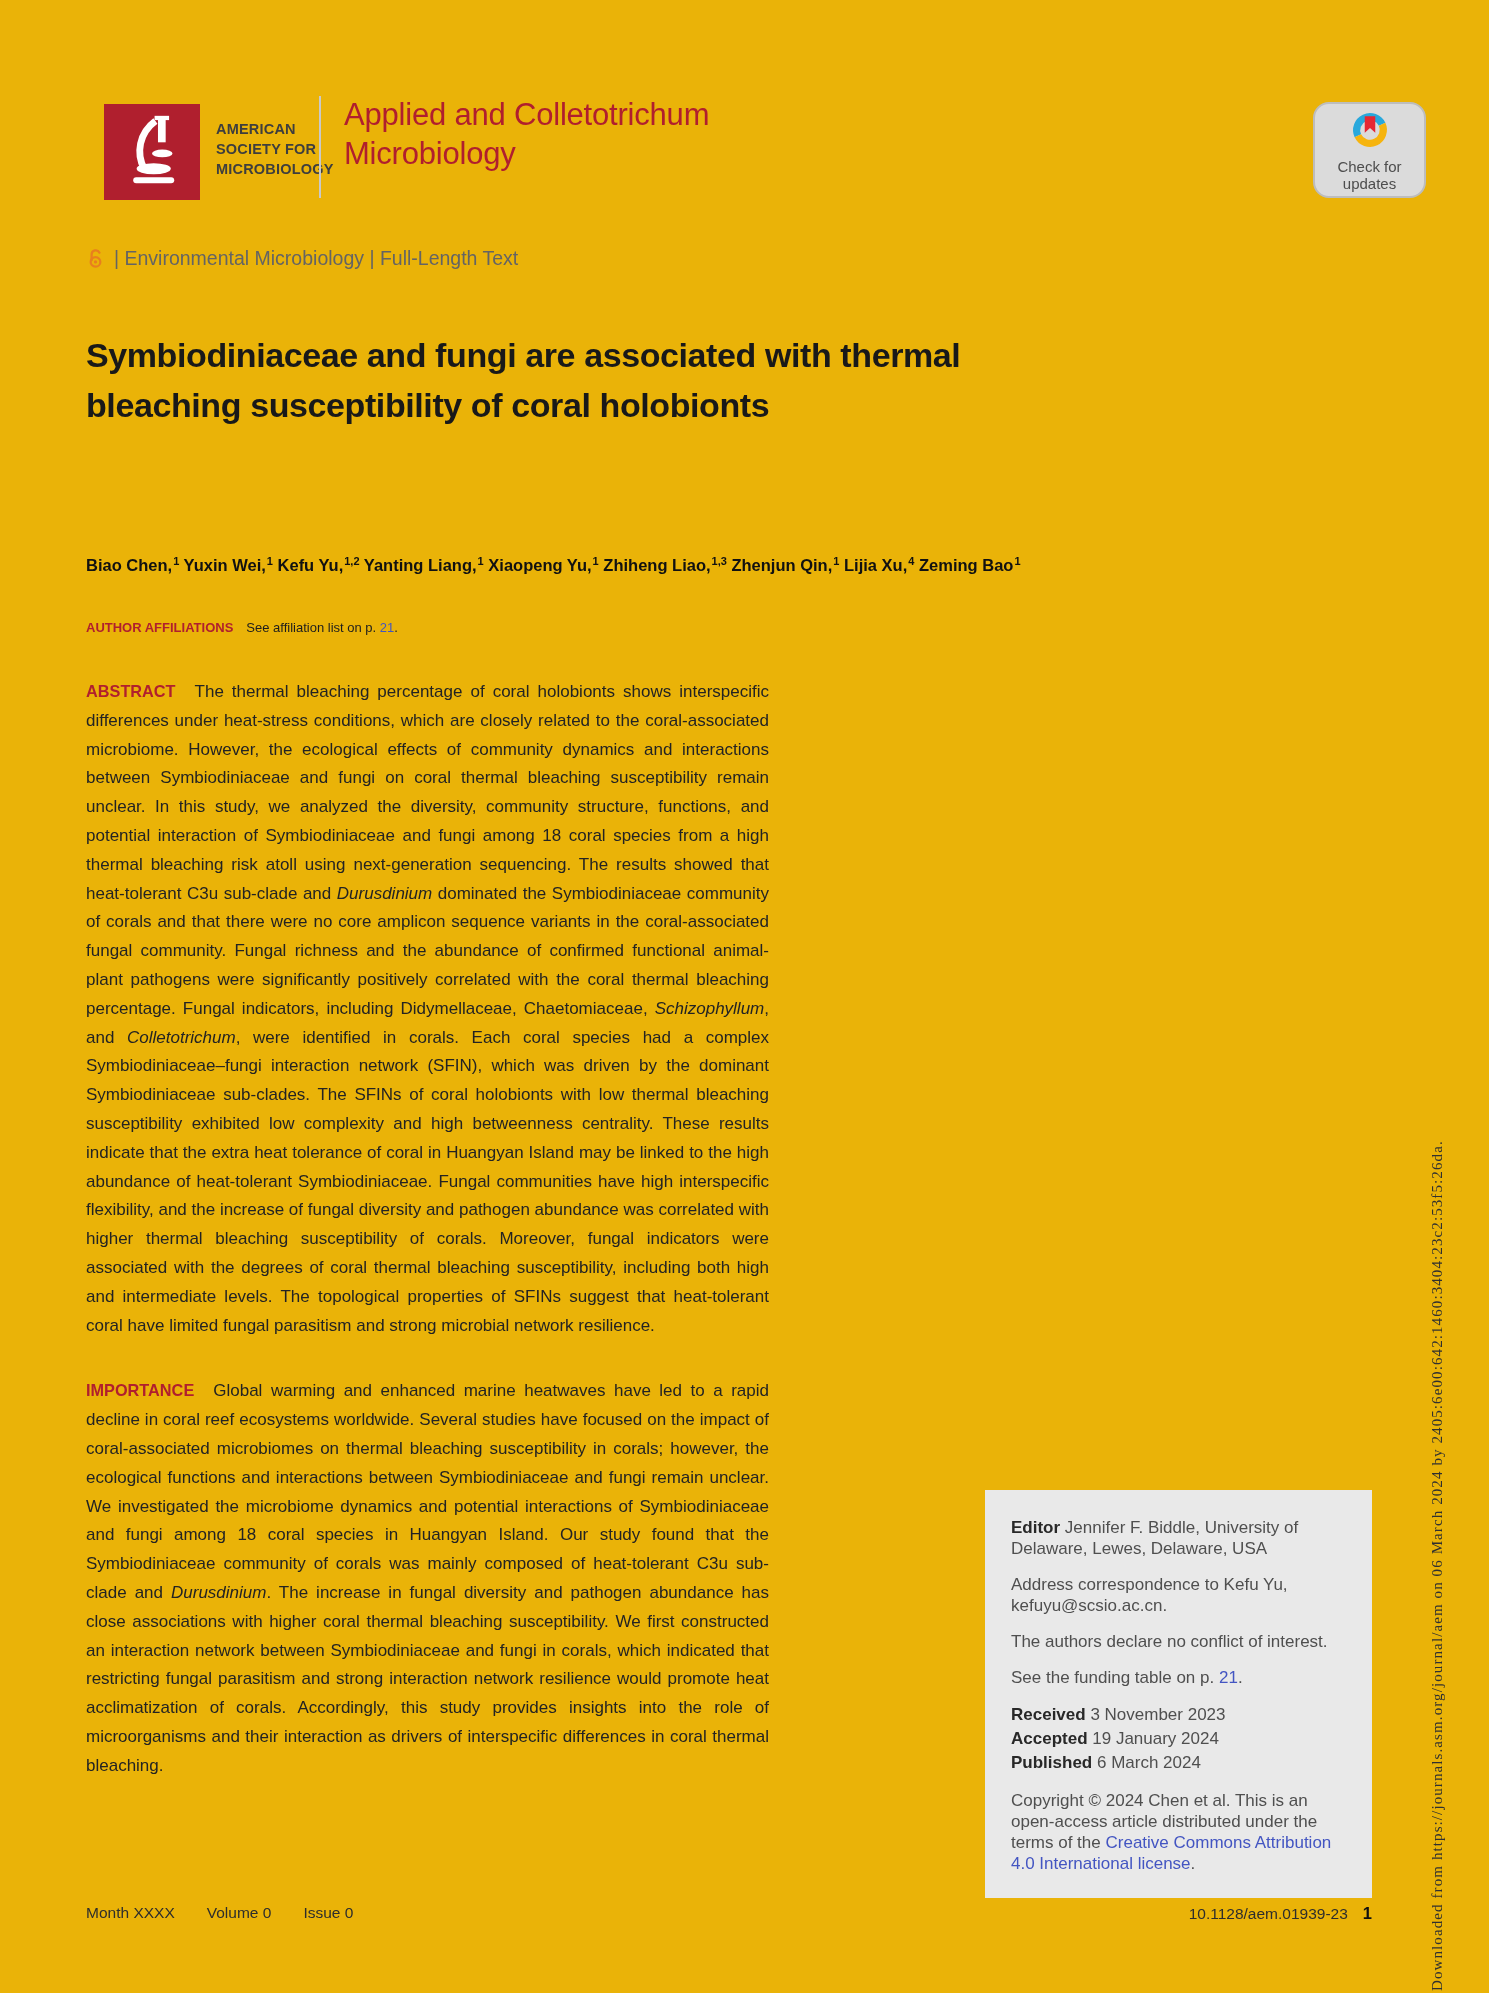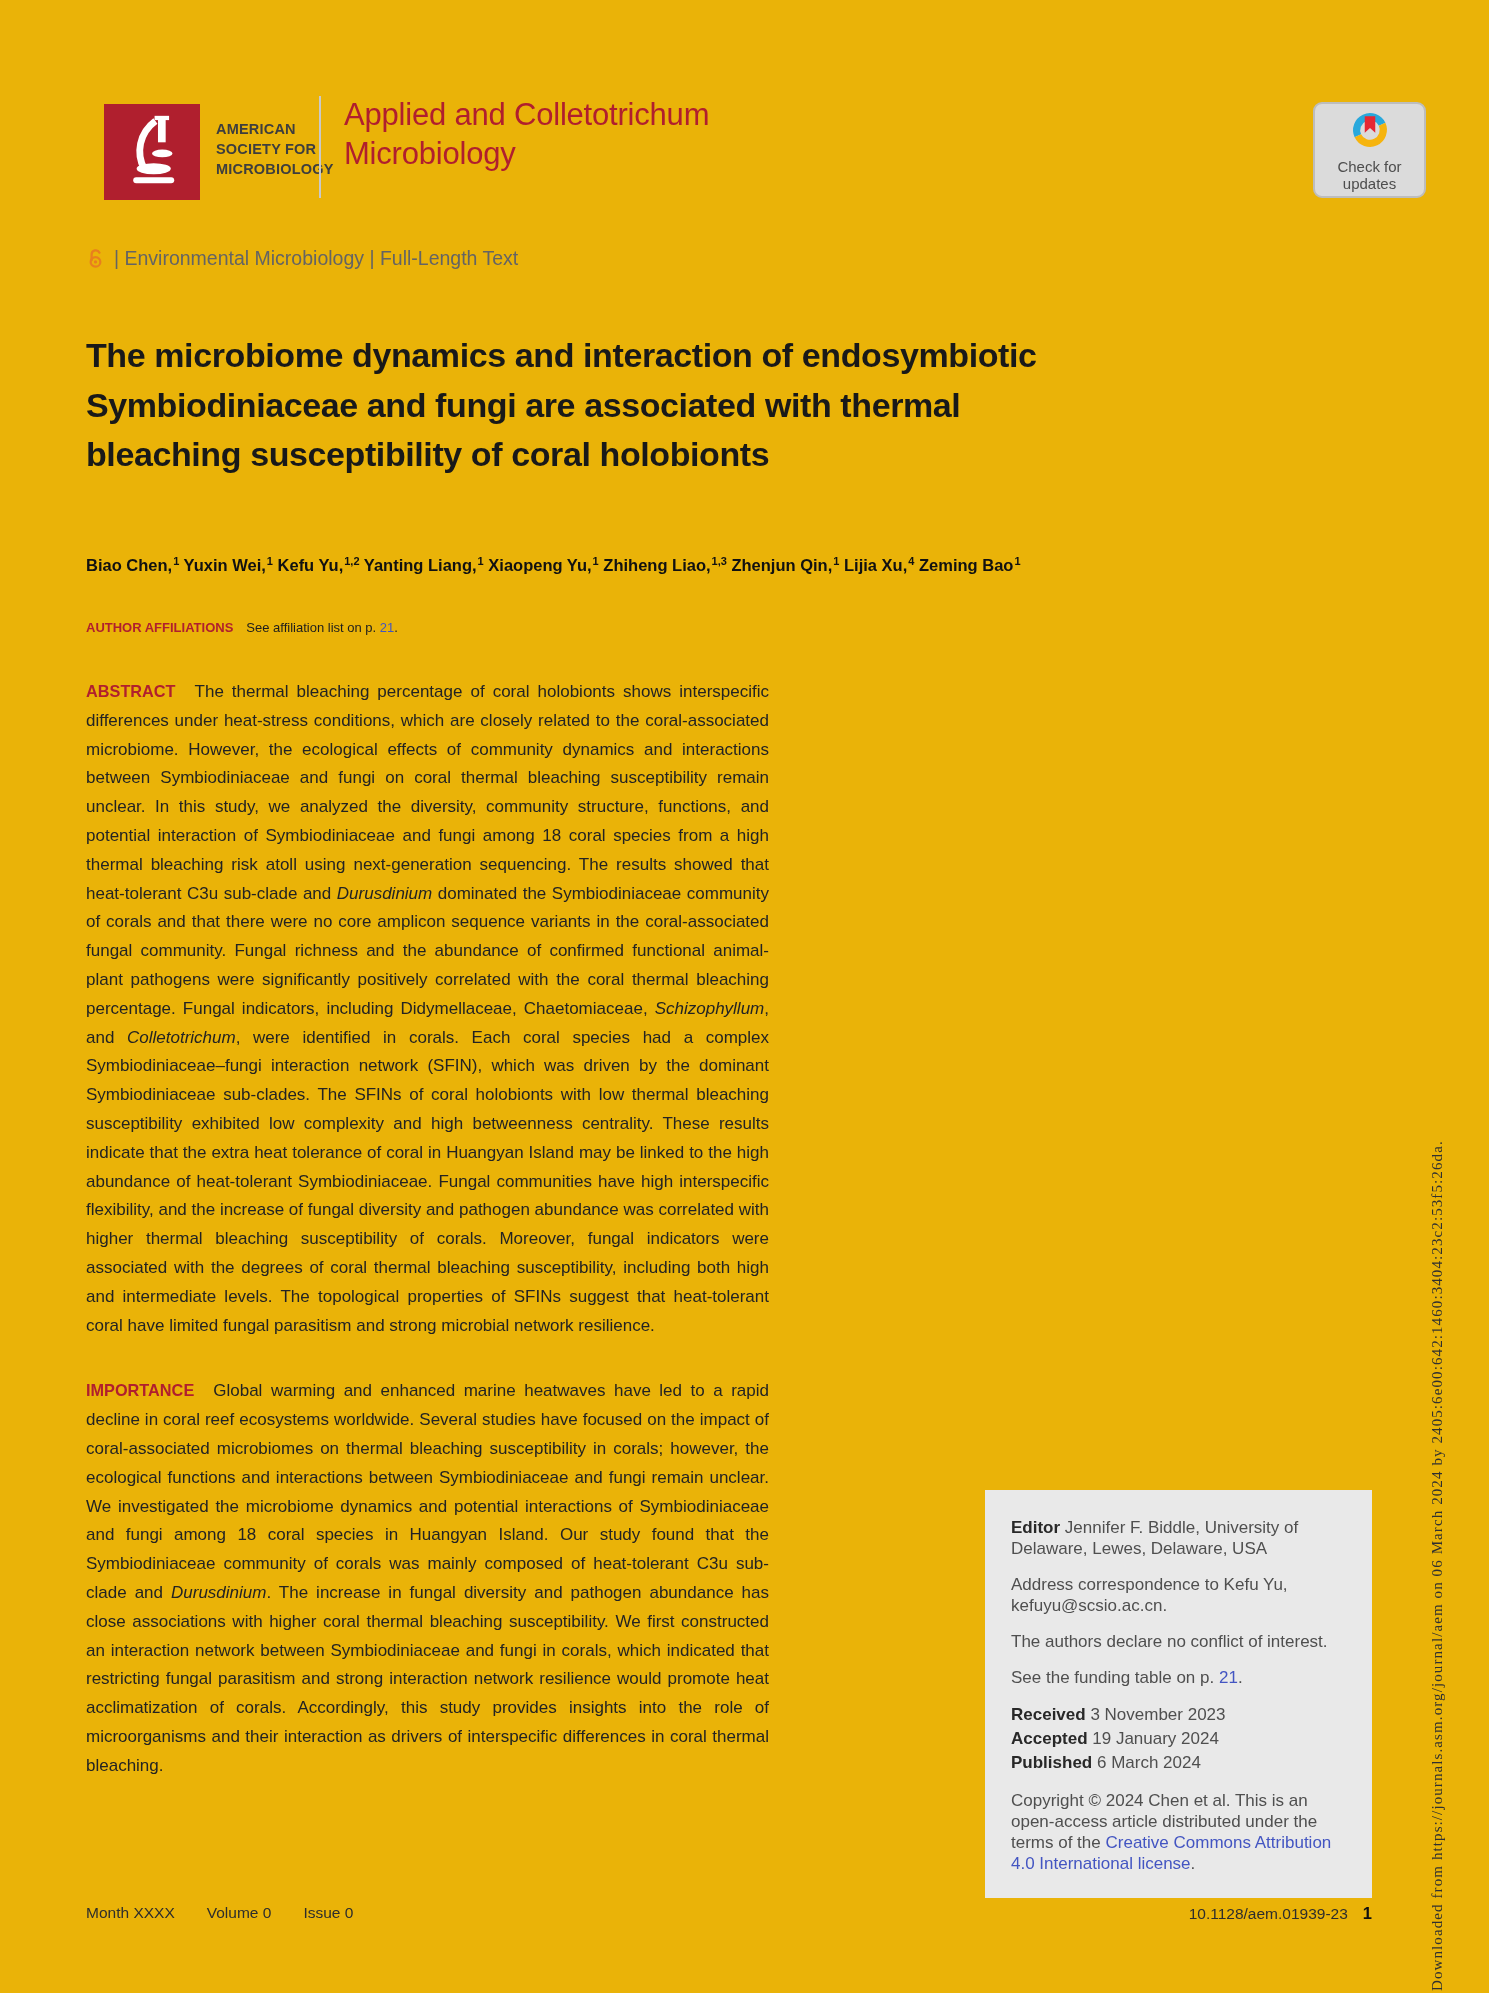--- a/index.html
+++ b/index.html
@@ -17,21 +17,21 @@
     position:absolute; left:216px; top:119px; font-size:14.5px; font-weight:700;
     color:#3e3e3e; line-height:20px; letter-spacing:0.2px;
   }
   .hdr-divider { position:absolute; left:319px; top:96px; width:2px; height:102px; background:#c9c9c9; }
   .journal-name {
     position:absolute; left:344px; top:95px; font-size:31px; line-height:39px;
     color:var(--brand-red,#B01F2E); letter-spacing:-0.2px; font-weight:400;
   }
   .updates-badge {
     position:absolute; left:1313px; top:102px; width:113px; height:96px;
-    background:#dbdbdb; border:2px solid #bdbdbd; border-radius:9px;
+    background:#dbdbdb; border:2px solid #bdbdbd; border-radius:16px;
     display:flex; flex-direction:column; align-items:center; justify-content:center; gap:3px; cursor:pointer;
   }
   .updates-badge .txt { font-size:15px; line-height:17px; color:#4d4d4d; text-align:center; }
   
   .section-line {
     position:absolute; left:86px; top:246px; display:flex; align-items:center; gap:9px;
     font-size:19.5px; color:#646464;
   }
   
   .title {
@@ -133,21 +133,20 @@
       <svg width="19" height="24" viewBox="0 0 22 26">
         <path d="M6.5 15.5 V9 a4.8 4.8 0 0 1 9.1 -2.2" stroke="#E87F1E" stroke-width="2.6" fill="none" stroke-linecap="round"></path>
         <circle cx="11" cy="17.5" r="5.6" stroke="#E87F1E" stroke-width="2.6" fill="none"></circle>
         <circle cx="11" cy="17.5" r="1.9" fill="#E87F1E"></circle>
       </svg>
     </span>
     <span>| Environmental Microbiology | Full-Length Text</span>
   </div>
 
   <h1 class="title">
-    <div>The microbiome dynamics and interaction of endosymbiotic</div>
     <div>Symbiodiniaceae and fungi are associated with thermal</div>
     <div>bleaching susceptibility of coral holobionts</div>
   </h1>
 
   <div class="authors"><span>Biao Chen,</span><span class="seg-sup">1</span><span> Yuxin Wei,</span><span class="seg-sup">1</span><span> Kefu Yu,</span><span class="seg-sup">1,2</span><span> Yanting Liang,</span><span class="seg-sup">1</span><span> Xiaopeng Yu,</span><span class="seg-sup">1</span><span> Zhiheng Liao,</span><span class="seg-sup">1,3</span><span> Zhenjun Qin,</span><span class="seg-sup">1</span><span> Lijia Xu,</span><span class="seg-sup">4</span><span> Zeming Bao</span><span class="seg-sup">1</span></div>
 
   <div class="affil">
     <span class="red-label">AUTHOR AFFILIATIONS</span><span><span>See affiliation list on p. </span><span class="seg-link">21</span><span>.</span></span>
   </div>
 

